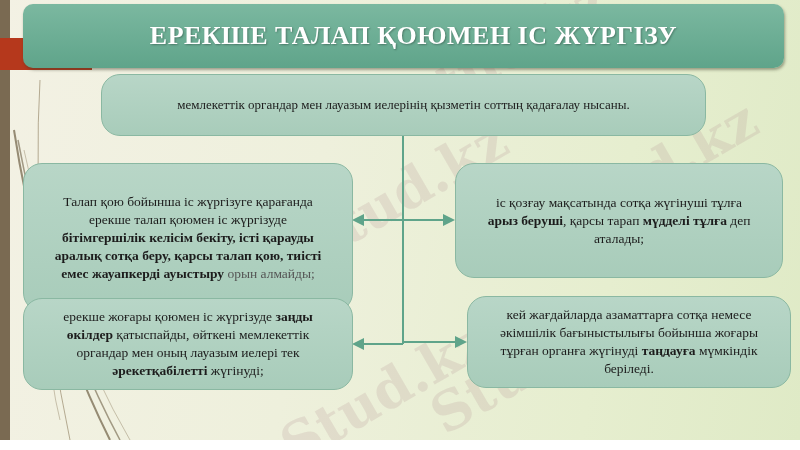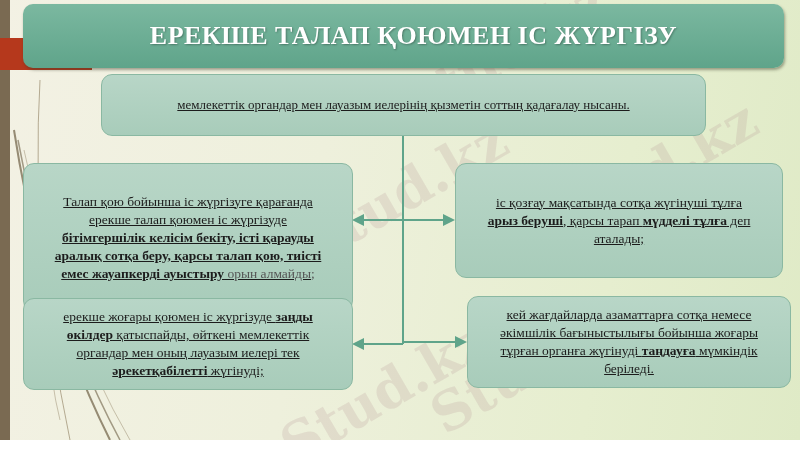--- a/index.html
+++ b/index.html
@@ -29,26 +29,26 @@
     background: linear-gradient(180deg, #7bb8a0 0%, #5fa48a 100%);
     box-shadow: 1px 2px 3px rgba(60,60,40,0.45);
     display:flex; align-items:center; justify-content:center;
   }
   .title-text {
     color:#ffffff; font-weight:bold; font-size:26px; letter-spacing:0.5px;
     text-shadow: 1px 1px 2px rgba(0,0,0,0.3);
     margin-left:20px;
   }
   .box {
-    position:absolute; border-radius:11px;
+    position:absolute; border-radius:19px;
     background: linear-gradient(180deg, #b8d6c7 0%, #a8ccba 100%);
     border:1px solid #8ab8a2;
     display:flex; align-items:center; justify-content:center; text-align:center;
     color:#1c1c1c; font-size:13.5px; line-height:18px;
-    box-sizing:border-box; padding:4px 10px;text-decoration:underline;
+    box-sizing:border-box; padding:4px 10px;
   }
   .box b { font-weight:bold; }
   .box .faint { color:#555; }
   .watermark {
     position:absolute; color:rgba(180,150,150,0.22); font-weight:bold;
     font-family:"DejaVu Serif", serif; font-size:54px; transform:rotate(-30deg);
     white-space:nowrap; pointer-events:none;
   }
 </style>
 </head>

